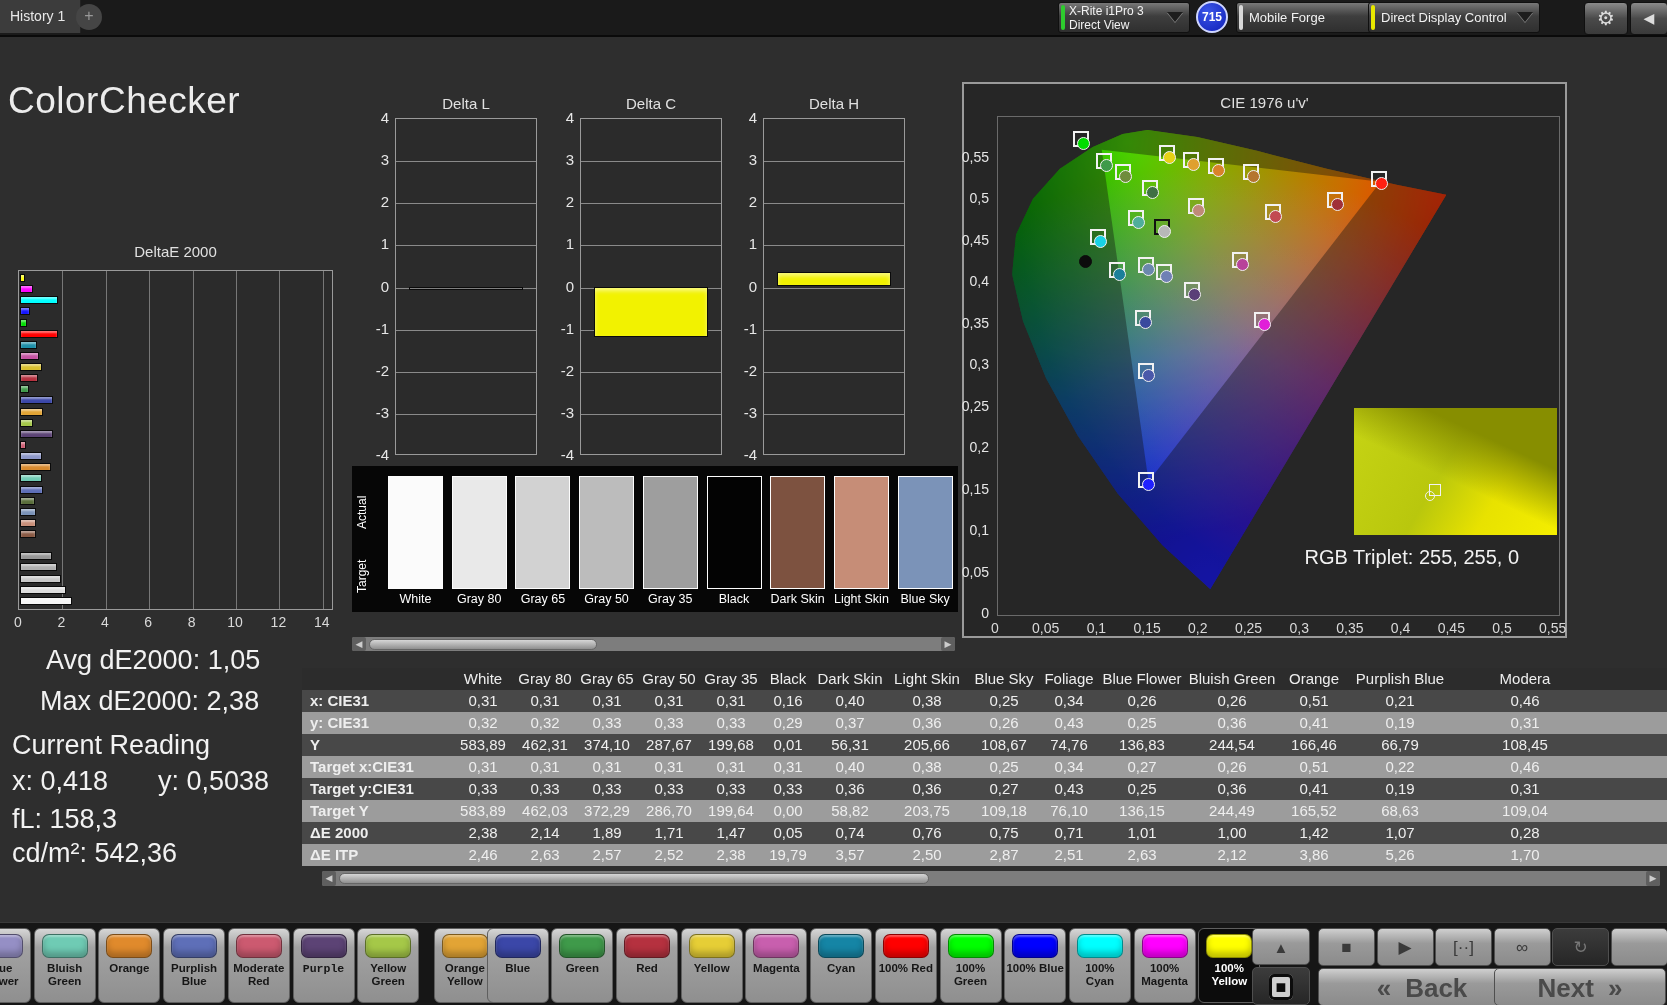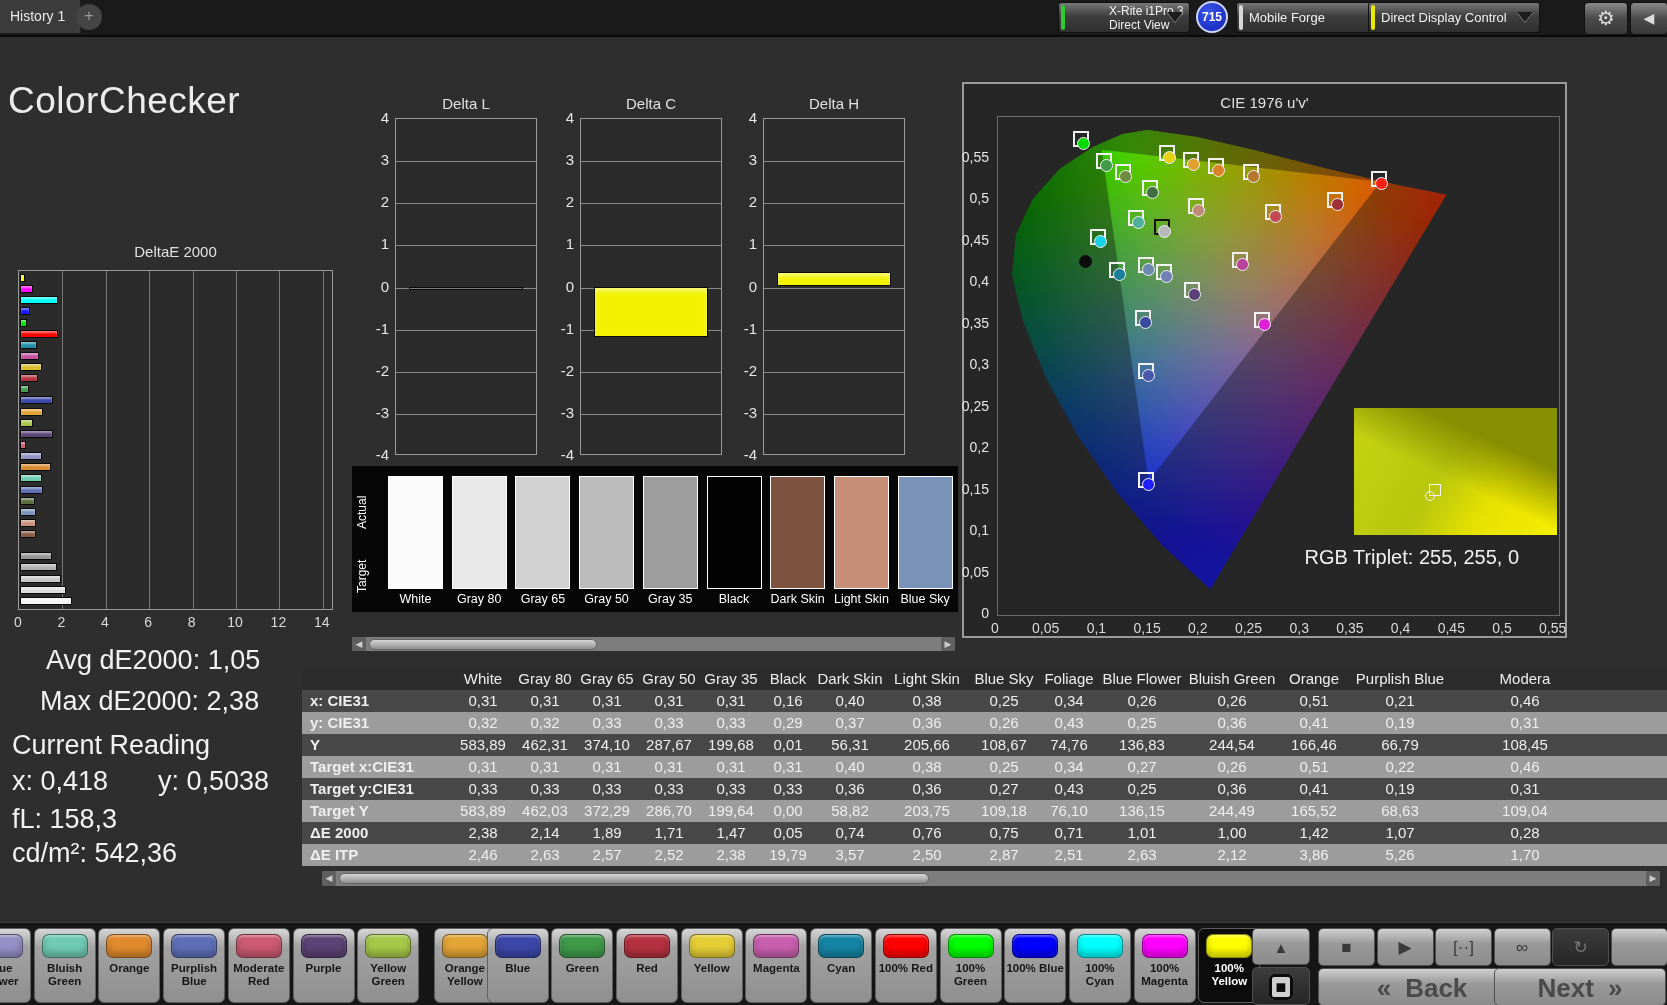--- a/index.html
+++ b/index.html
@@ -77,21 +77,21 @@
 <body>
 
 <div id="app">
 
   <div id="topbar">
     <div id="tab">History 1</div>
     <div id="addtab">+</div>
 
     <div class="dd" style="left:1058px;width:132px;">
       <div class="accent" id="meter-accent" style="background: rgb(46, 204, 46);"></div>
-      <div class="txt" style="left:10px;margin-left:40px;">
+      <div class="txt" style="left:10px;">
         <span>X-Rite i1Pro 3</span>
         <span>Direct View</span>
       </div>
       <div class="arrow"></div>
     </div>
 
     <div id="badge">715</div>
 
     <div class="dd" style="left:1236px;width:160px;">
       <div class="accent" id="source-accent" style="background: rgb(216, 216, 216);"></div>
@@ -278,21 +278,21 @@
         <div class="patchlab">Orange</div>
       </div>
       <div class="patchbtn" style="left: 163.1px;">
         <div class="patchchip" style="background: rgb(94, 111, 184);"></div>
         <div class="patchlab">Purplish Blue</div>
       </div>
       <div class="patchbtn" style="left: 227.8px;">
         <div class="patchchip" style="background: rgb(204, 90, 112);"></div>
         <div class="patchlab">Moderate Red</div>
       </div>
-      <div class="patchbtn" style="left: 292.5px;">
+      <div class="patchbtn" style="left: 292.5px; font-family: Liberation Mono, monospace;">
         <div class="patchchip" style="background: rgb(92, 67, 117);"></div>
         <div class="patchlab">Purple</div>
       </div>
       <div class="patchbtn" style="left: 357.2px;">
         <div class="patchchip" style="background: rgb(165, 200, 72);"></div>
         <div class="patchlab">Yellow Green</div>
       </div>
       <div class="patchbtn" style="left: 421.9px; margin-left: 12px;">
         <div class="patchchip" style="background: rgb(226, 164, 53);"></div>
         <div class="patchlab">Orange Yellow</div>

